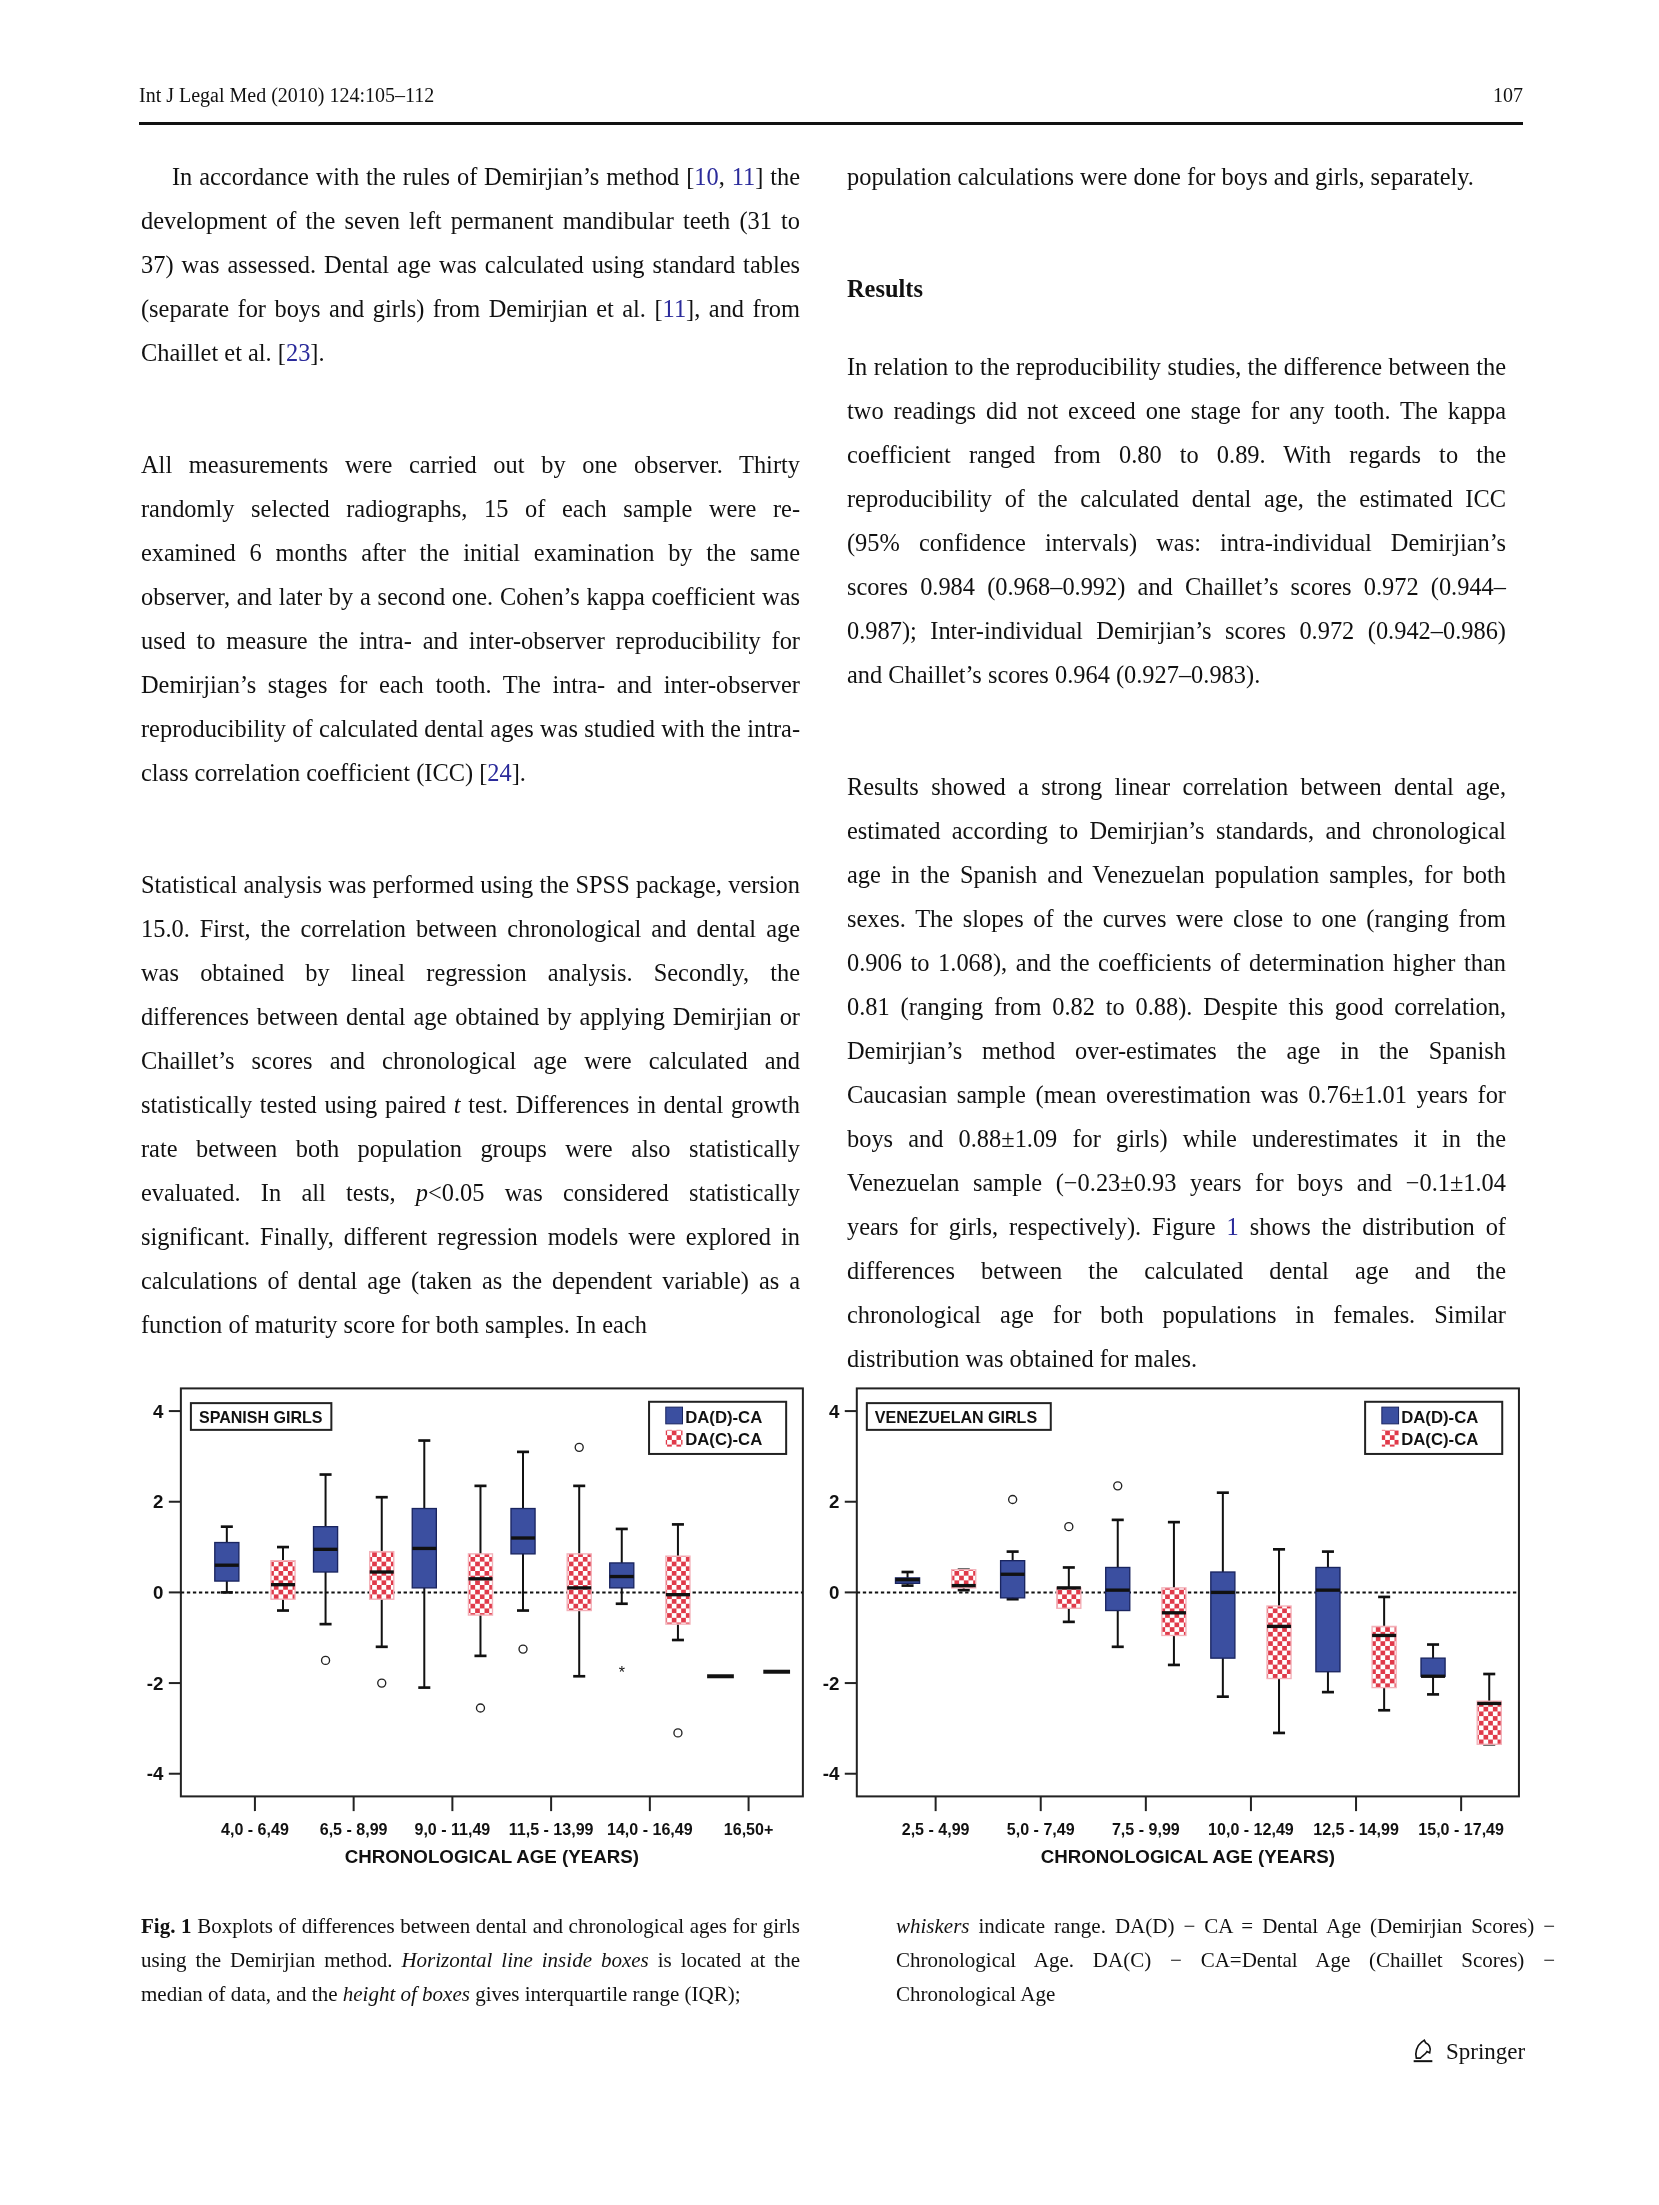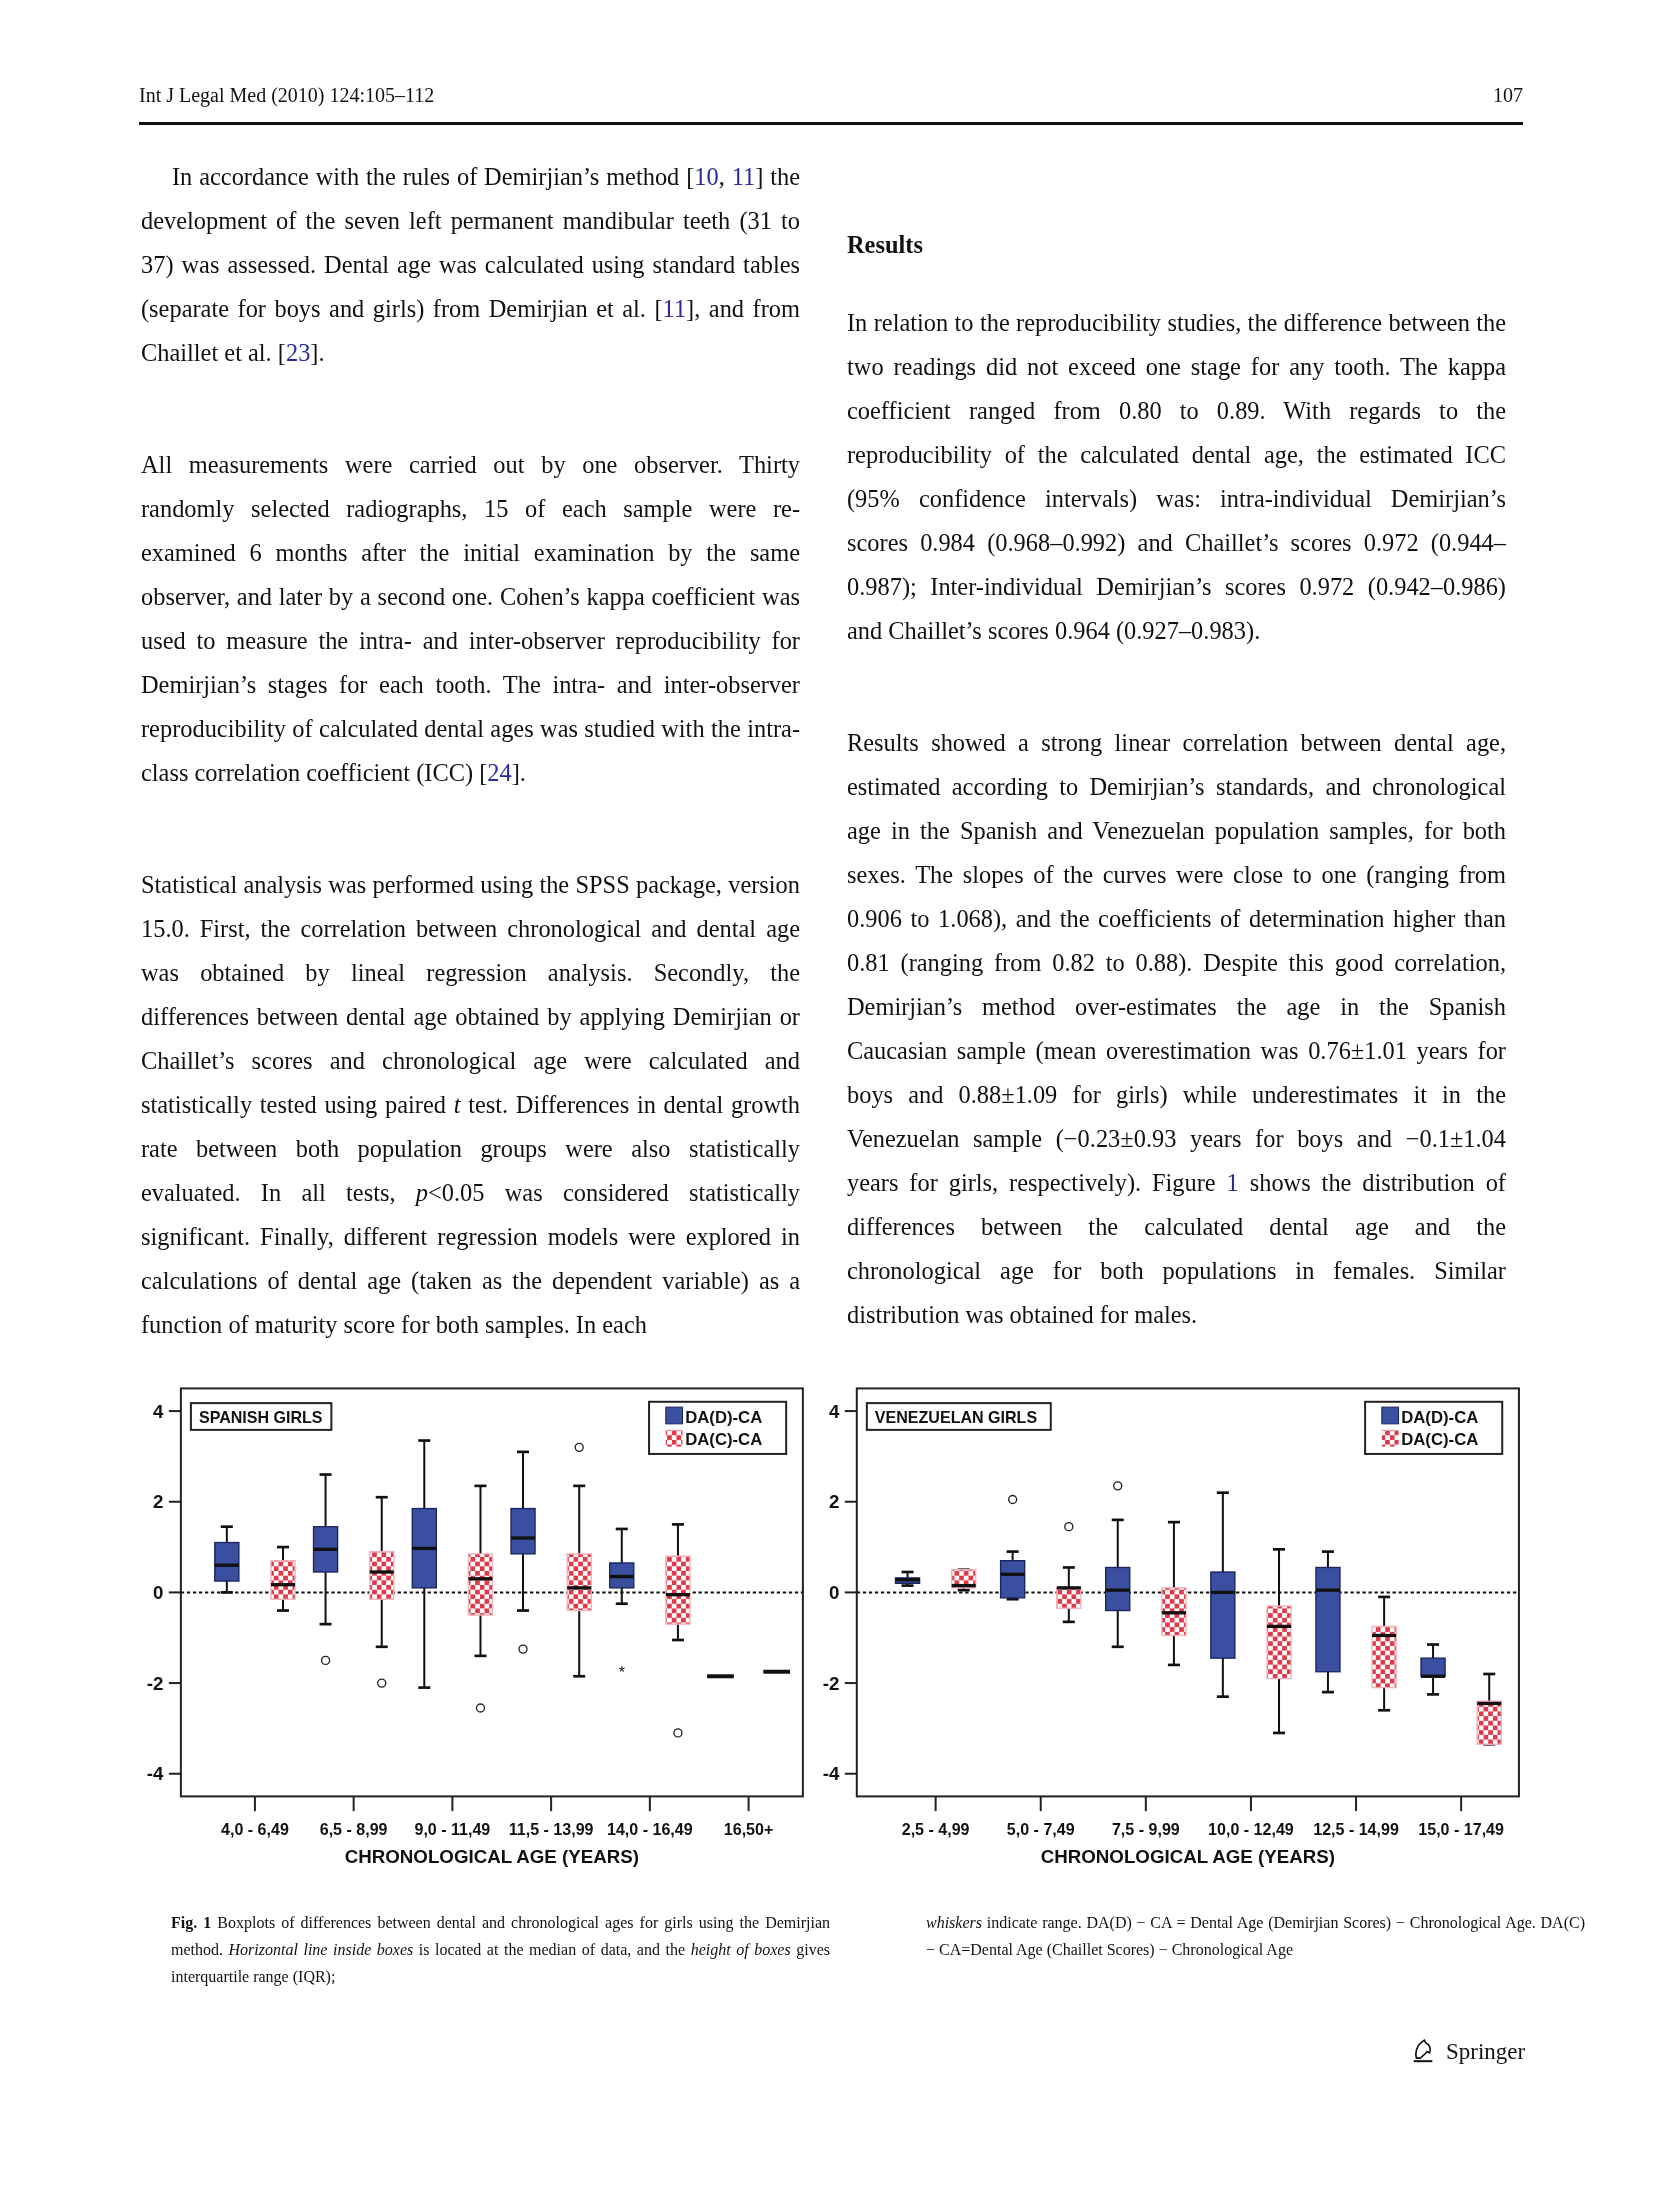--- a/index.html
+++ b/index.html
@@ -14,21 +14,21 @@
   .col p { margin: 0; }
   .indent { text-indent: 31px; }
   .gap { height: 34px; }
   .subhead-italic { font-style: italic; }
   .subhead-bold { font-weight: bold; }
   .ref { color: #2a2a9a; }
   .chart-wrap { position: absolute; top: 1365px; }
   .chart-left { left: 147px; width: 663px; height: 515px; }
   .chart-right { left: 823px; width: 703px; height: 515px; }
   svg text { font-family: "Liberation Sans", "DejaVu Sans", sans-serif; }
-  .caption { position: absolute; top: 1909px; width: 659px; font-size: 16px; line-height: 27px; text-align: justify; margin-left: 30px; }
+  .caption { position: absolute; top: 1909px; width: 659px; font-size: 21px; line-height: 34px; text-align: justify; }
   .caption-left { left: 141px; }
   .caption-right { left: 896px; }
   .caption b { font-weight: bold; }
   .springer { position: absolute; left: 1411px; top: 2038px; font-size: 23px; display: flex; align-items: center; gap: 11px; }
 </style>
 </head>
 <body>
 
 <div class="header">
   <span>Int J Legal Med (2010) 124:105–112</span>
@@ -40,20 +40,21 @@
   <p class="indent"><span>In accordance with the rules of Demirjian’s method [</span><span class="ref">10</span><span>, </span><span class="ref">11</span><span>] the development of the seven left permanent mandibular teeth (31 to 37) was assessed. Dental age was calculated using standard tables (separate for boys and girls) from Demirjian et al. [</span><span class="ref">11</span><span>], and from Chaillet et al. [</span><span class="ref">23</span><span>].</span></p>
   <div class="gap"></div>
   <div class="gap"></div>
   <p><span>All measurements were carried out by one observer. Thirty randomly selected radiographs, 15 of each sample were re-examined 6 months after the initial examination by the same observer, and later by a second one. Cohen’s kappa coefficient was used to measure the intra- and inter-observer reproducibility for Demirjian’s stages for each tooth. The intra- and inter-observer reproducibility of calculated dental ages was studied with the intra-class correlation coefficient (ICC) [</span><span class="ref">24</span><span>].</span></p>
   <div class="gap"></div>
   <div class="gap"></div>
   <p><span>Statistical analysis was performed using the SPSS package, version 15.0. First, the correlation between chronological and dental age was obtained by lineal regression analysis. Secondly, the differences between dental age obtained by applying Demirjian or Chaillet’s scores and chronological age were calculated and statistically tested using paired </span><i>t</i><span> test. Differences in dental growth rate between both population groups were also statistically evaluated. In all tests, </span><i>p</i><span>&lt;0.05 was considered statistically significant. Finally, different regression models were explored in calculations of dental age (taken as the dependent variable) as a function of maturity score for both samples. In each</span></p>
 </div>
 
 <div class="col col-right">
+  <p>population calculations were done for boys and girls, separately.</p>
   <div class="gap"></div>
     <div class="gap"></div>
   <p class="subhead-bold">Results</p>
   <div class="gap"></div>
   <p>In relation to the reproducibility studies, the difference between the two readings did not exceed one stage for any tooth. The kappa coefficient ranged from 0.80 to 0.89. With regards to the reproducibility of the calculated dental age, the estimated ICC (95% confidence intervals) was: intra-individual Demirjian’s scores 0.984 (0.968–0.992) and Chaillet’s scores 0.972 (0.944–0.987); Inter-individual Demirjian’s scores 0.972 (0.942–0.986) and Chaillet’s scores 0.964 (0.927–0.983).</p>
   <div class="gap"></div>
   <div class="gap"></div>
   <p><span>Results showed a strong linear correlation between dental age, estimated according to Demirjian’s standards, and chronological age in the Spanish and Venezuelan population samples, for both sexes. The slopes of the curves were close to one (ranging from 0.906 to 1.068), and the coefficients of determination higher than 0.81 (ranging from 0.82 to 0.88). Despite this good correlation, Demirjian’s method over-estimates the age in the Spanish Caucasian sample (mean overestimation was 0.76±1.01 years for boys and 0.88±1.09 for girls) while underestimates it in the Venezuelan sample (−0.23±0.93 years for boys and −0.1±1.04 years for girls, respectively). Figure </span><span class="ref">1</span><span> shows the distribution of differences between the calculated dental age and the chronological age for both populations in females. Similar distribution was obtained for males.</span></p>
 </div>
 

